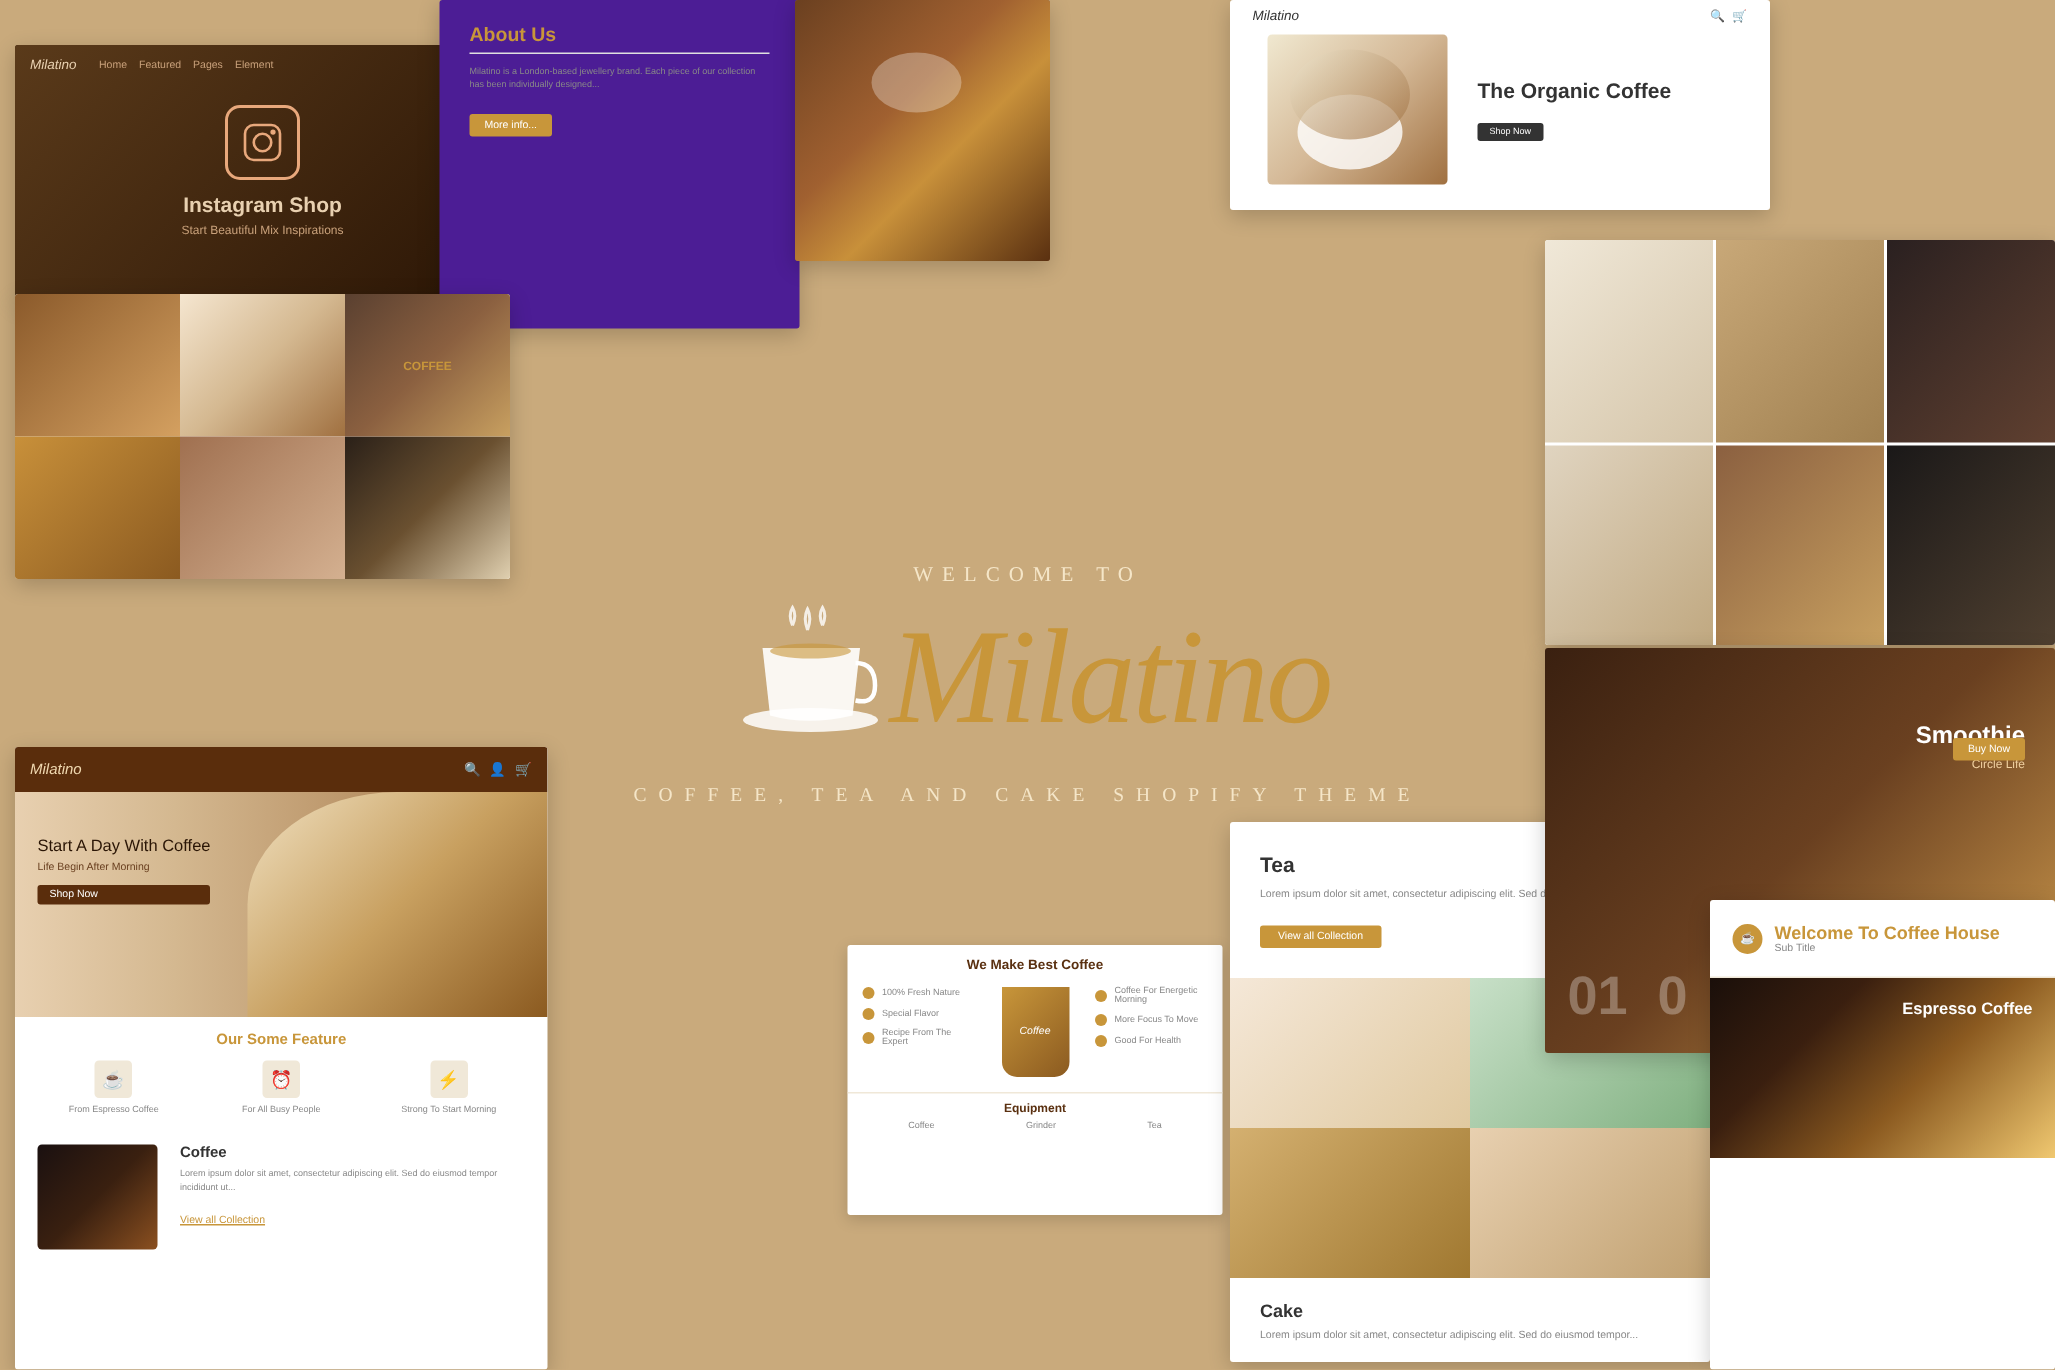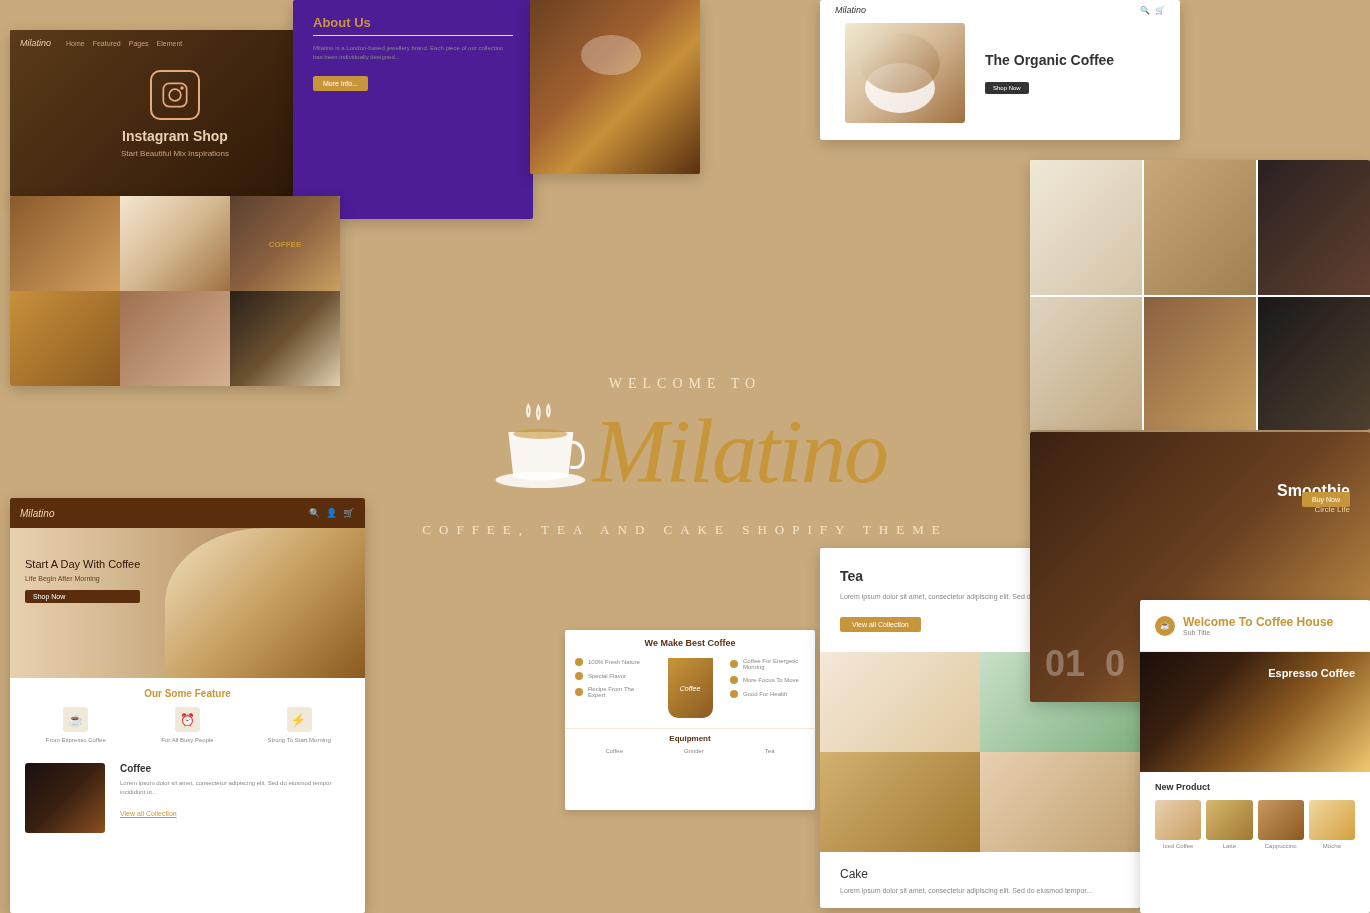--- a/index.html
+++ b/index.html
@@ -652,21 +652,21 @@
     .tg-3 { background: linear-gradient(135deg, #d4b070 0%, #a07830 100%); }
     .tg-4 { background: linear-gradient(135deg, #e8d0b0 0%, #c0a070 100%); }
 
     .cake-section {
       padding: 15px 20px;
     }
 
     .cake-title {
       font-size: 12px;
       color: #333;
-      font-weight: normal;
+      font-weight: bold;
       margin-bottom: 5px;
     }
 
     .cake-text {
       font-size: 7px;
       color: #888;
       line-height: 1.5;
       margin-bottom: 8px;
     }
 
@@ -1057,36 +1057,15 @@
         <div class="ch-logo-icon">☕</div>
         <div>
           <div class="ch-title">Welcome To Coffee House</div>
           <div class="ch-sub">Sub Title</div>
         </div>
       </div>
     </div>
     <div class="ch-espresso-img">
       <div class="ch-espresso-title">Espresso Coffee</div>
     </div>
-    <div class="ch-products">
-      <div class="ch-products-title">New Product</div>
-      <div class="ch-product-grid">
-        <div class="ch-product-item">
-          <div class="ch-product-img" style="background:linear-gradient(135deg,#e8d0b0,#c8a060);"></div>
-          <div class="ch-product-label">Iced Coffee</div>
-        </div>
-        <div class="ch-product-item">
-          <div class="ch-product-img" style="background:linear-gradient(135deg,#d4b870,#a07830);"></div>
-          <div class="ch-product-label">Latte</div>
-        </div>
-        <div class="ch-product-item">
-          <div class="ch-product-img" style="background:linear-gradient(135deg,#c89860,#8b5820);"></div>
-          <div class="ch-product-label">Cappuccino</div>
-        </div>
-        <div class="ch-product-item">
-          <div class="ch-product-img" style="background:linear-gradient(135deg,#f0d8a0,#d4a040);"></div>
-          <div class="ch-product-label">Mocha</div>
-        </div>
-      </div>
-    </div>
   </div>
 
 </div>
 
 </body></html>

